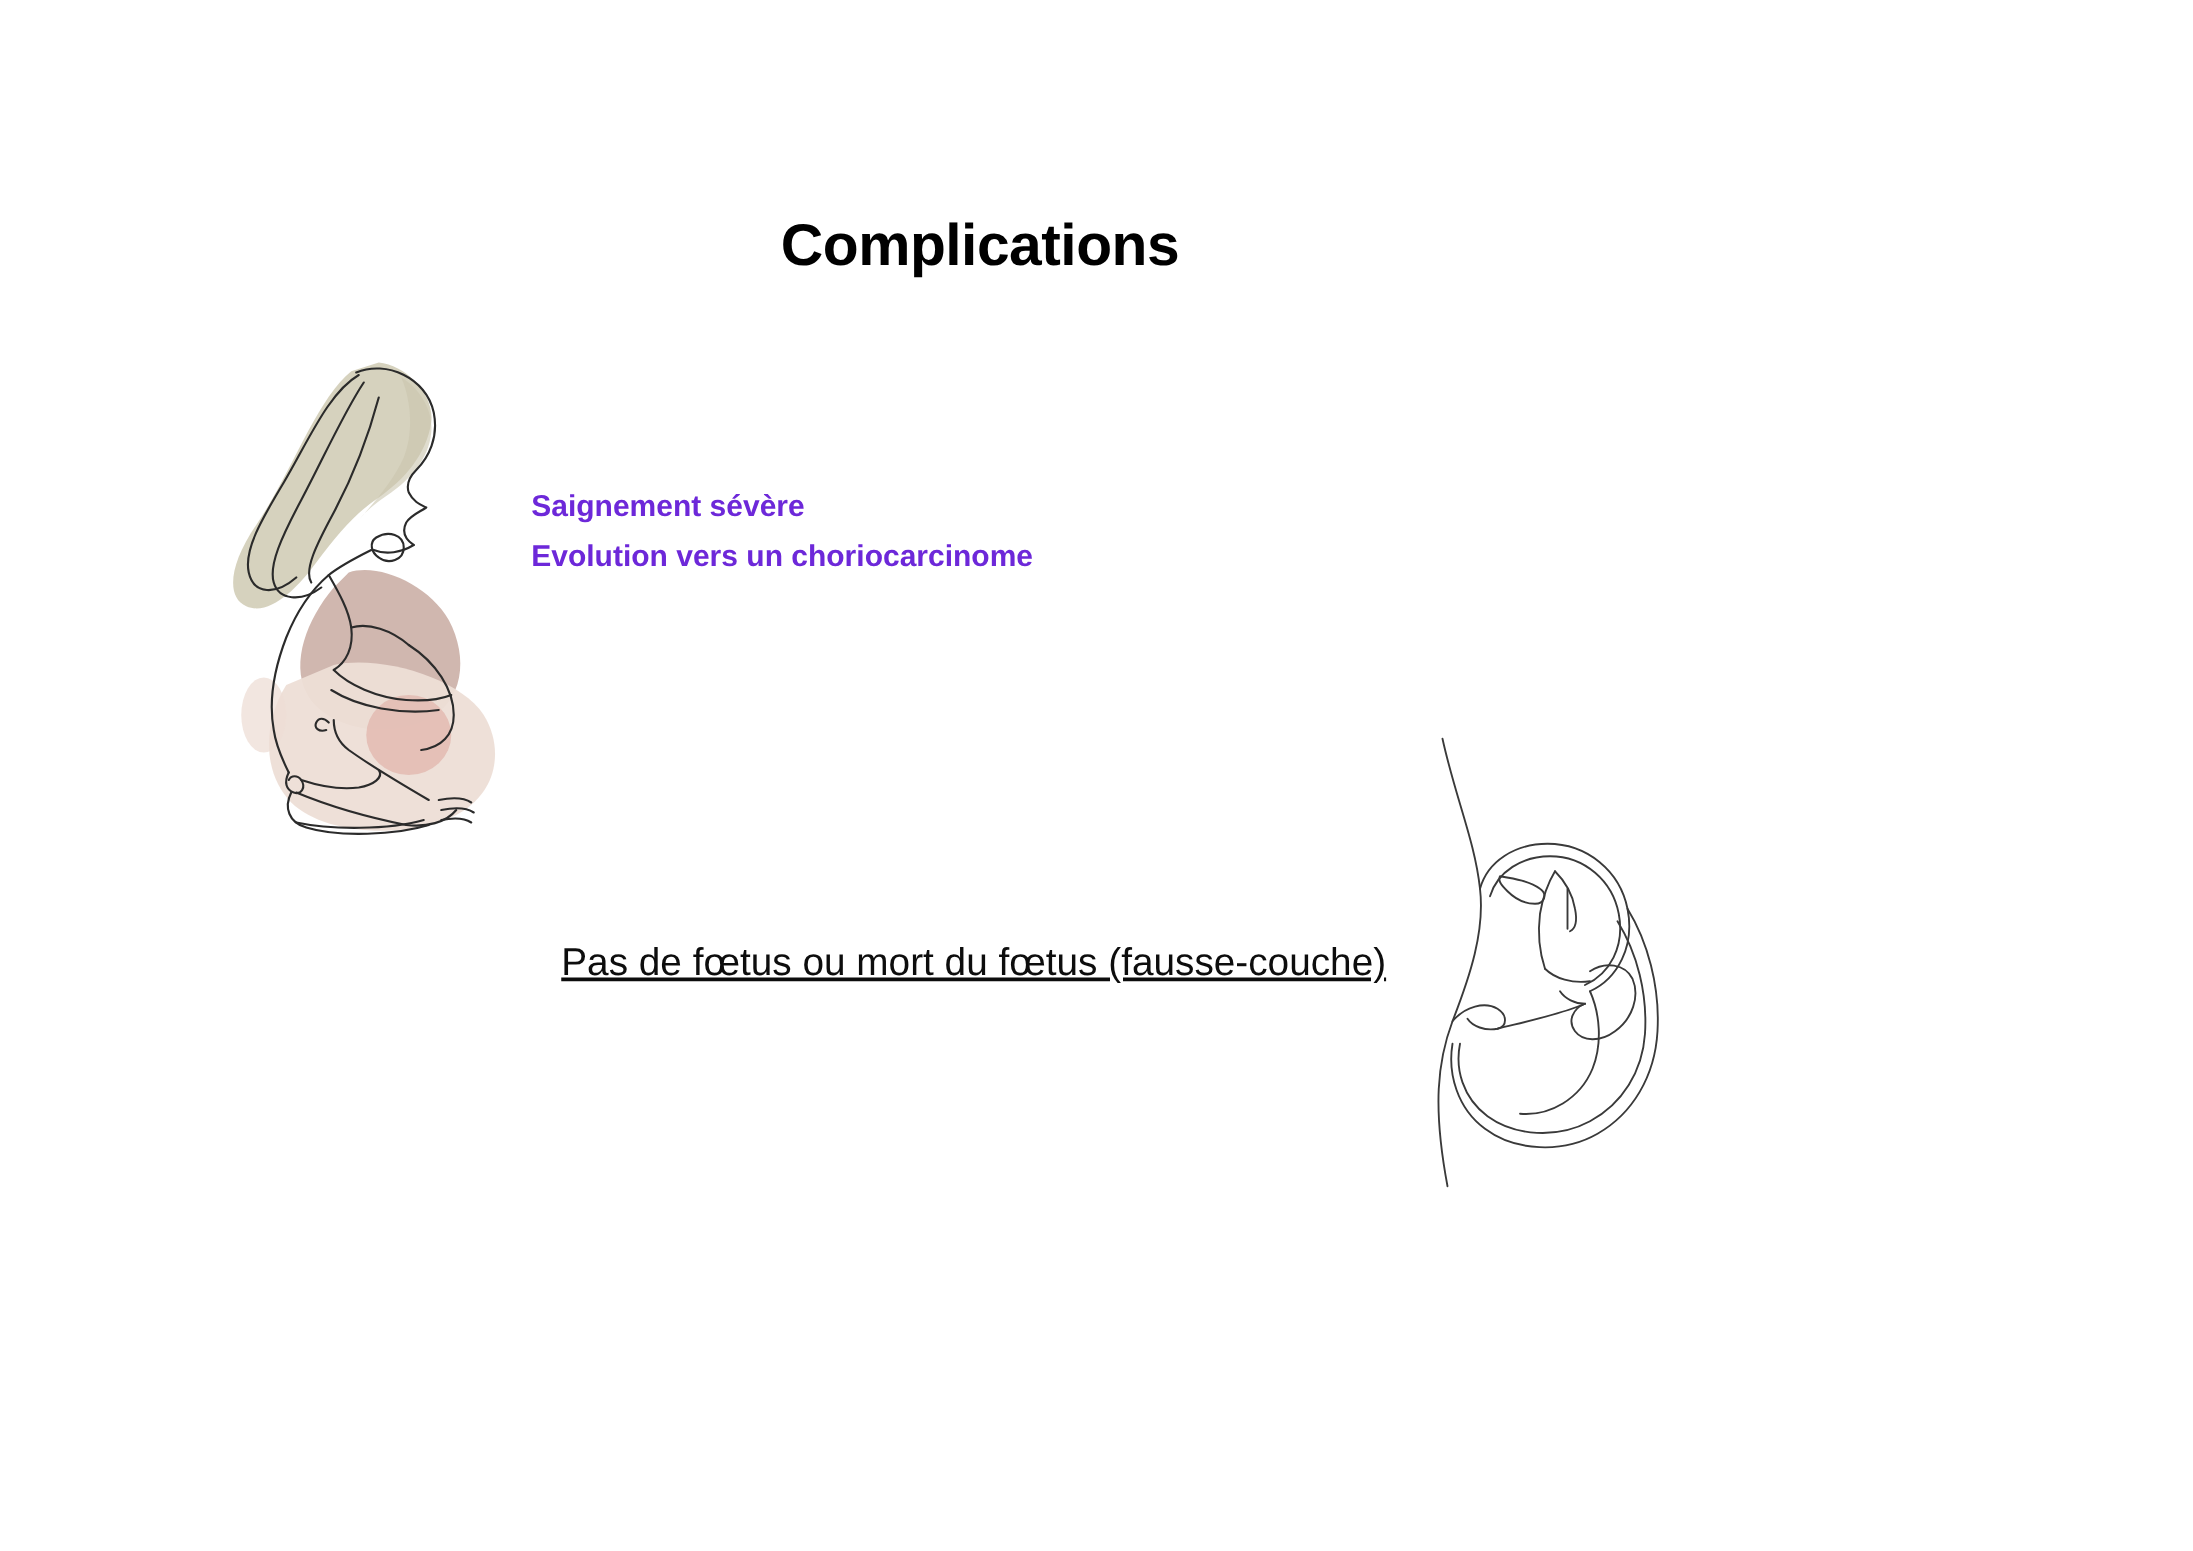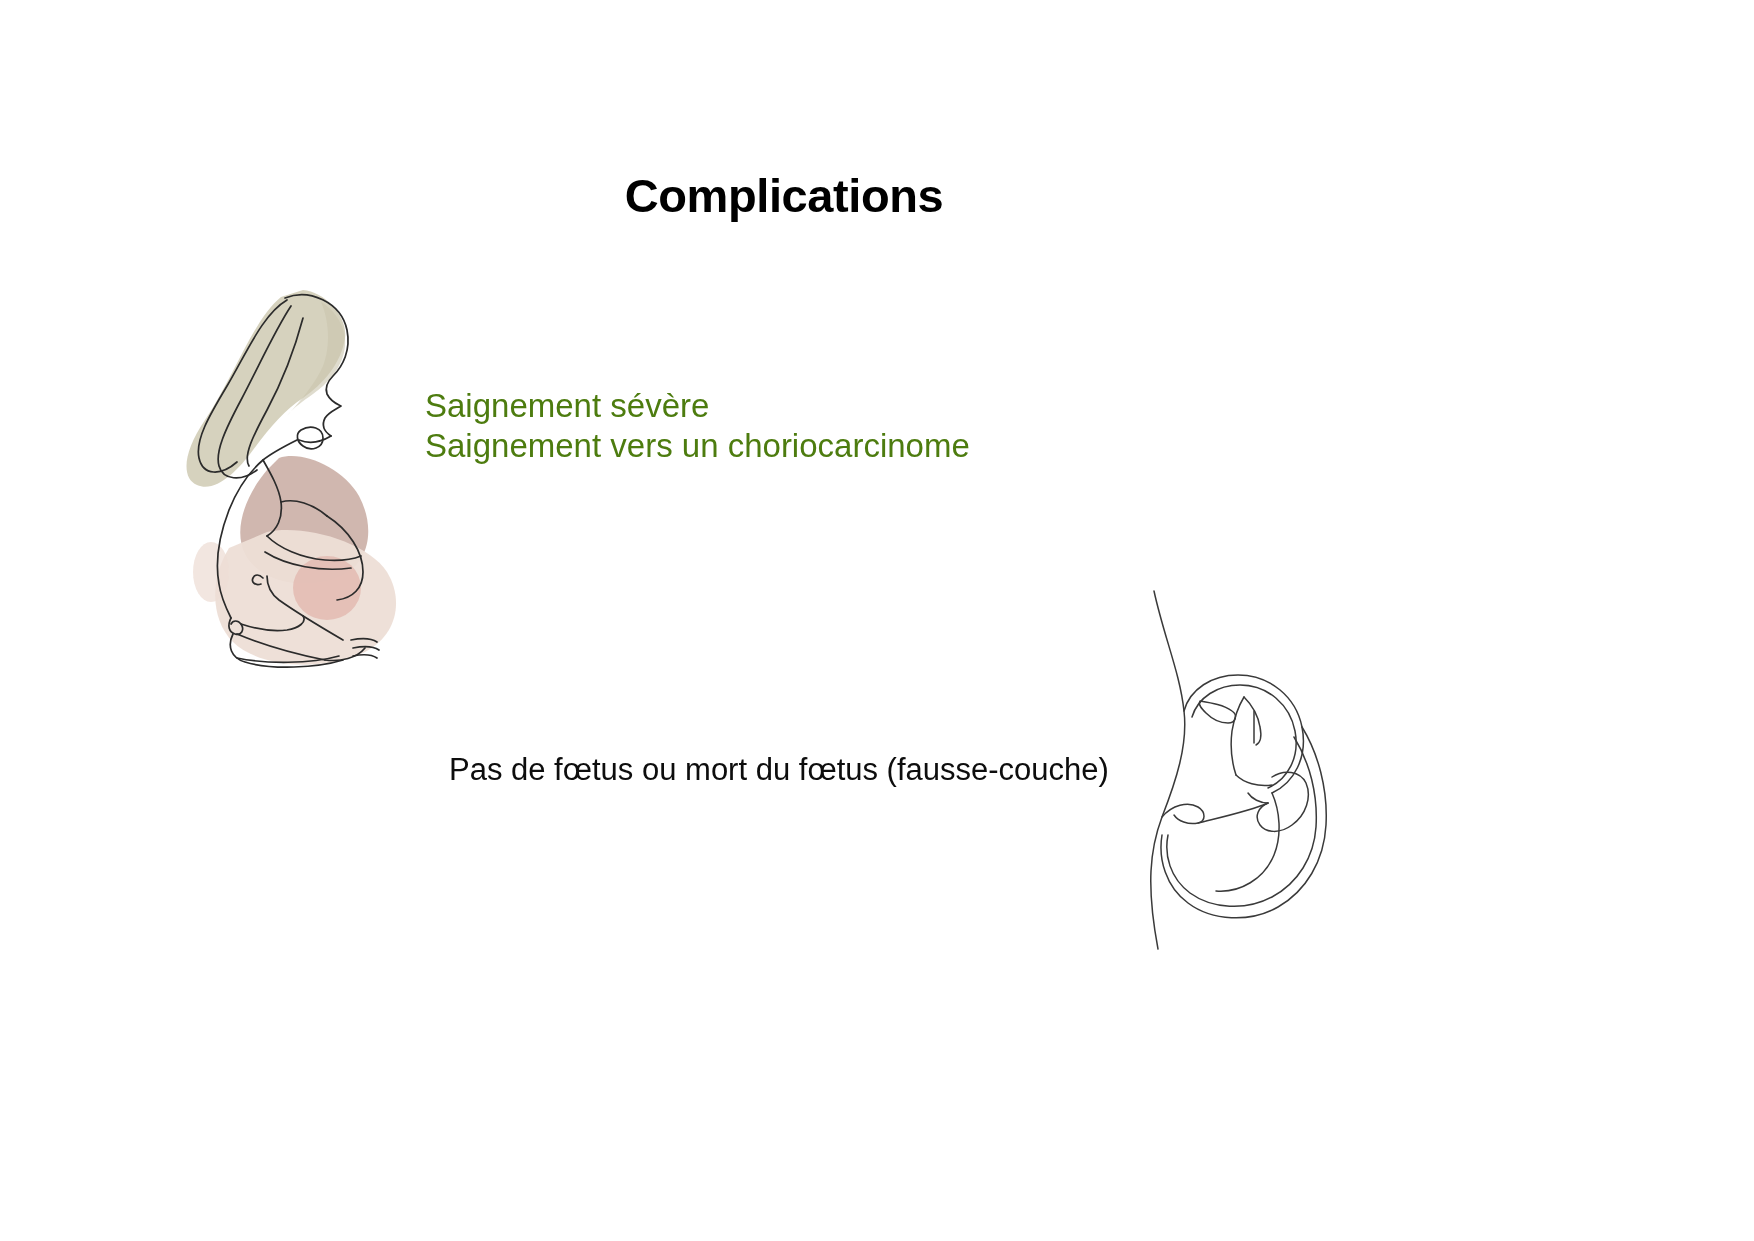--- a/index.html
+++ b/index.html
@@ -41,36 +41,37 @@
   }
 
   
   .body-block {
     position: absolute;
     left: 425px;
     top: 386px;
     width: 900px;
   }
   .body-line {
-    font-size: 33px;
+    font-size: 24px;
     line-height: 40px;
-    color: #4d7c0f;
+    color: #6d28d9;
     white-space: nowrap;
-    font-weight: 400;
+    font-weight: 700;
   }
 
   
   .bottom-line {
     position: absolute;
     left: 449px;
     top: 750px;
     font-size: 31px;
     line-height: 40px;
     color: #0d0d0d;
     white-space: nowrap;
+    text-decoration: underline;
   }
 
   
   .woman-illustration {
     position: absolute;
     left: 175px;
     top: 280px;
     width: 250px;
     height: 400px;
   }
@@ -155,21 +156,21 @@
 
         <path d="M66 344 C 78 348, 96 352, 112 350 C 124 348, 132 342, 128 336"></path>
         <path d="M58 354 C 52 366, 56 378, 70 382 C 96 390, 142 388, 168 380"></path>
         <path d="M62 378 C 90 384, 136 384, 164 376"></path>
       </g>
     </svg>
   </div>
 
   <div class="body-block">
     <div class="body-line">Saignement sévère</div>
-    <div class="body-line">Saignement vers un choriocarcinome</div>
+    <div class="body-line">Evolution vers un choriocarcinome</div>
   </div>
 
   <div class="bottom-line">Pas de fœtus ou mort du fœtus (fausse-couche)</div>
 
   <div class="fetus-illustration">
     <svg viewBox="0 0 230 370" xmlns="http://www.w3.org/2000/svg" aria-hidden="true">
       <g fill="none" stroke="#3a3a3a" stroke-width="1.5" stroke-linecap="round" stroke-linejoin="round">
 
         <path d="M14 6 C 24 52, 40 88, 44 126 C 48 160, 36 196, 22 232
                  C 10 264, 6 300, 18 364"></path>

